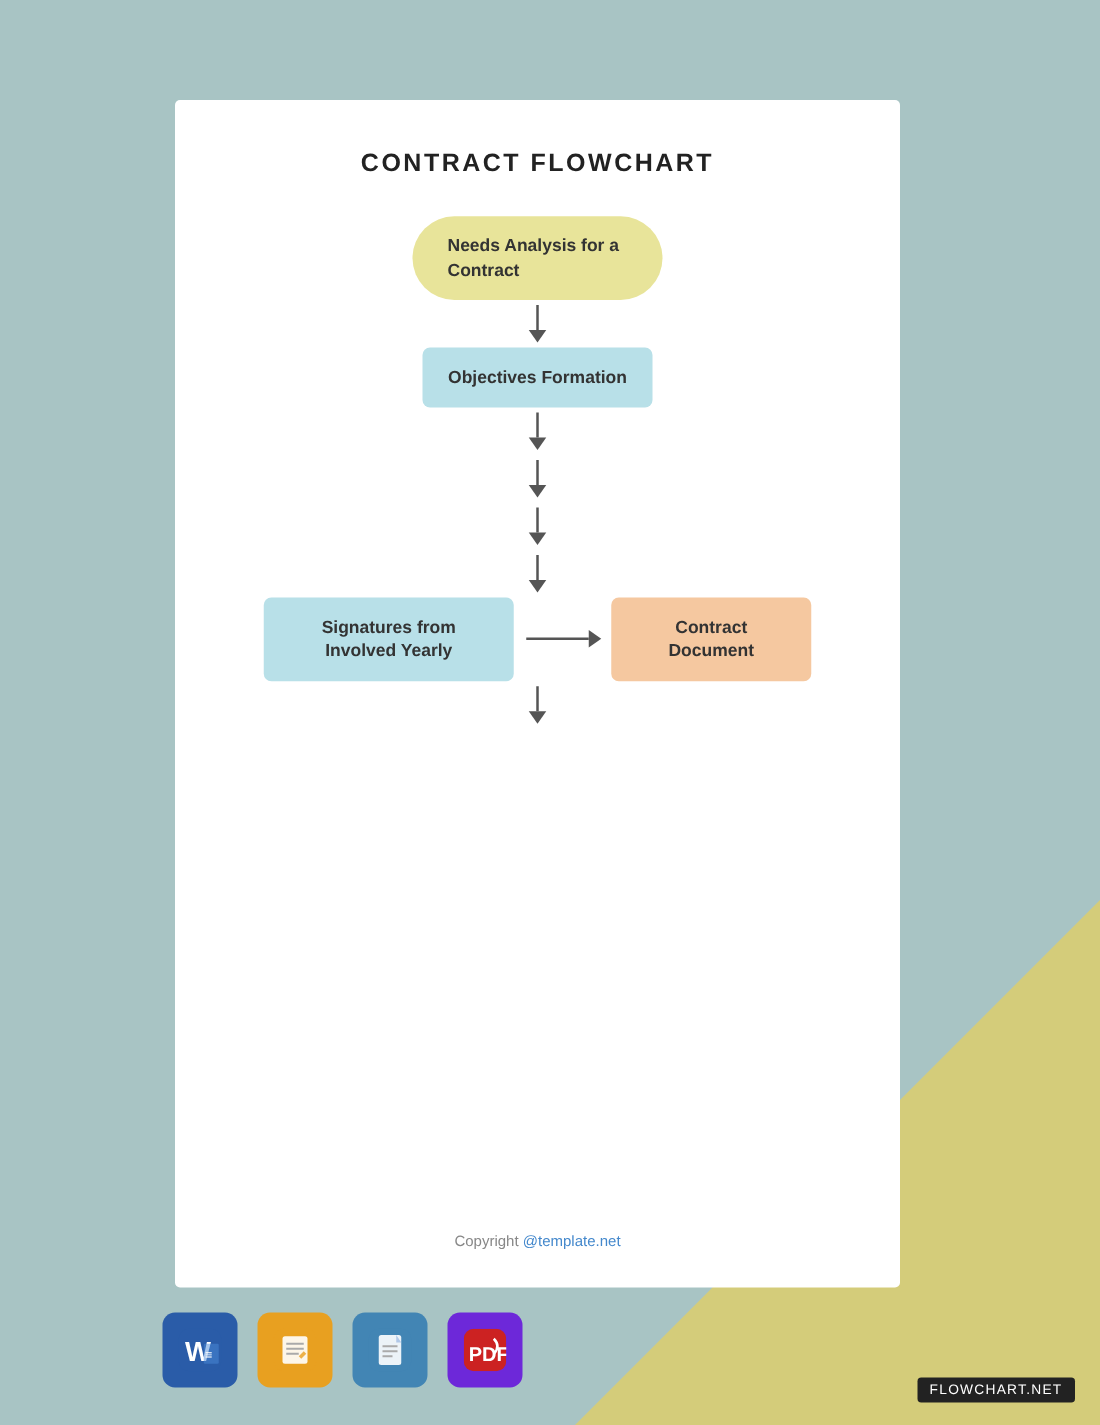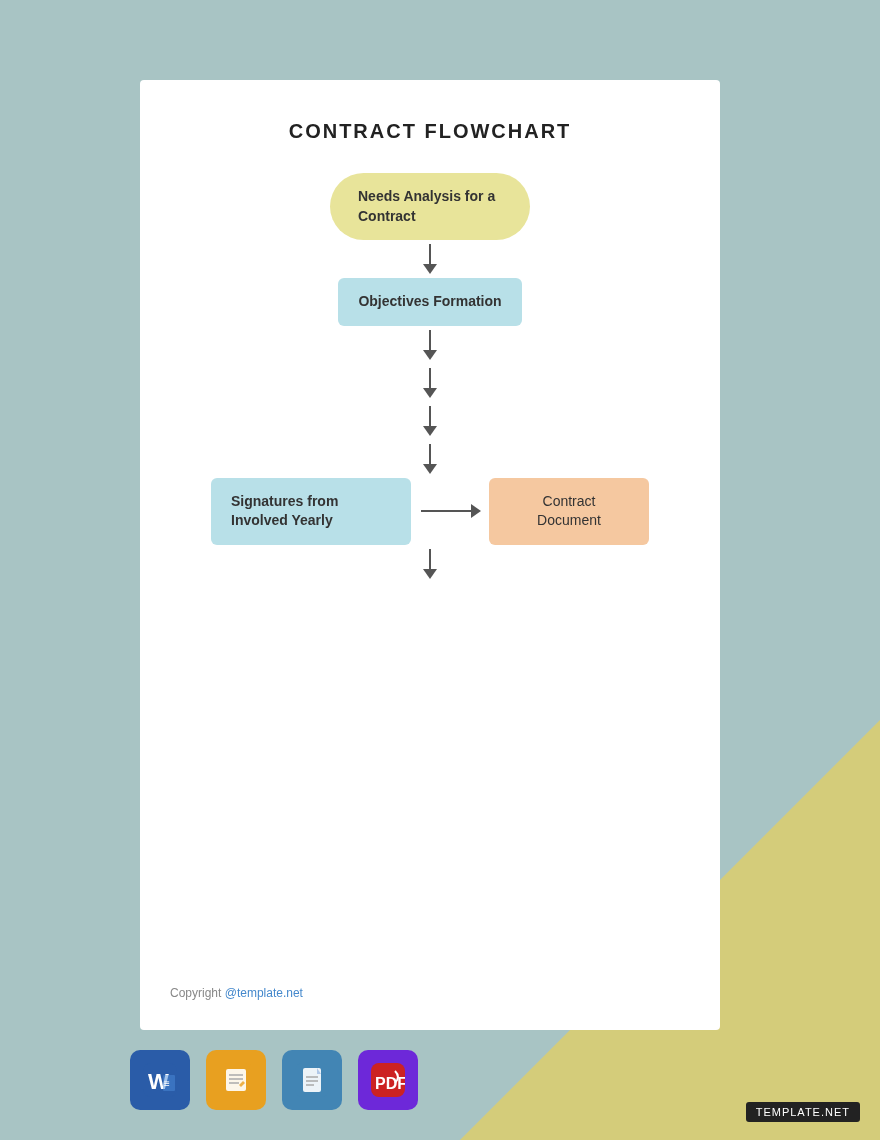--- a/index.html
+++ b/index.html
@@ -100,20 +100,21 @@
       min-width: 160px;
       max-width: 200px;
       line-height: 1.4;
     }
 
     
     .node-blue {
       background: #b8e0e8;
       border-radius: 6px;
       padding: 14px 20px;
+      text-align: center;
       font-size: 14px;
       font-weight: 600;
       color: #333;
       min-width: 160px;
       max-width: 200px;
       line-height: 1.4;
     }
 
     
     .row-with-side {
@@ -139,31 +140,31 @@
       border-left: 10px solid #555;
     }
 
     
     .node-orange {
       background: #f5c8a0;
       border-radius: 6px;
       padding: 14px 20px;
       text-align: center;
       font-size: 14px;
-      font-weight: 400;
+      font-weight: 700;
       color: #333;
       min-width: 130px;
       max-width: 160px;
       line-height: 1.4;
       margin-left: 8px;
     }
 
     
     .copyright {
-      text-align: left;
+      text-align: center;
       width: 100%;
       font-size: 12px;
       color: #888;
       margin-top: 20px;
     }
     .copyright span {
       color: #4488cc;
     }
 
     
@@ -311,13 +312,13 @@
   </div>
   <div class="app-icon icon-pdf">
     <svg width="34" height="34" viewBox="0 0 34 34" fill="none">
       <rect width="34" height="34" rx="8" fill="#cc2222"></rect>
       <text x="4" y="26" font-size="16" font-weight="bold" fill="white" font-family="Arial">PDF</text>
       <path d="M24 8 Q30 14 24 20" stroke="white" stroke-width="2" fill="none"></path>
     </svg>
   </div>
 </div>
 
-<div class="template-badge">TEMPLATE.NET</div>
+<div class="template-badge">FLOWCHART.NET</div>
 
 </body></html>

